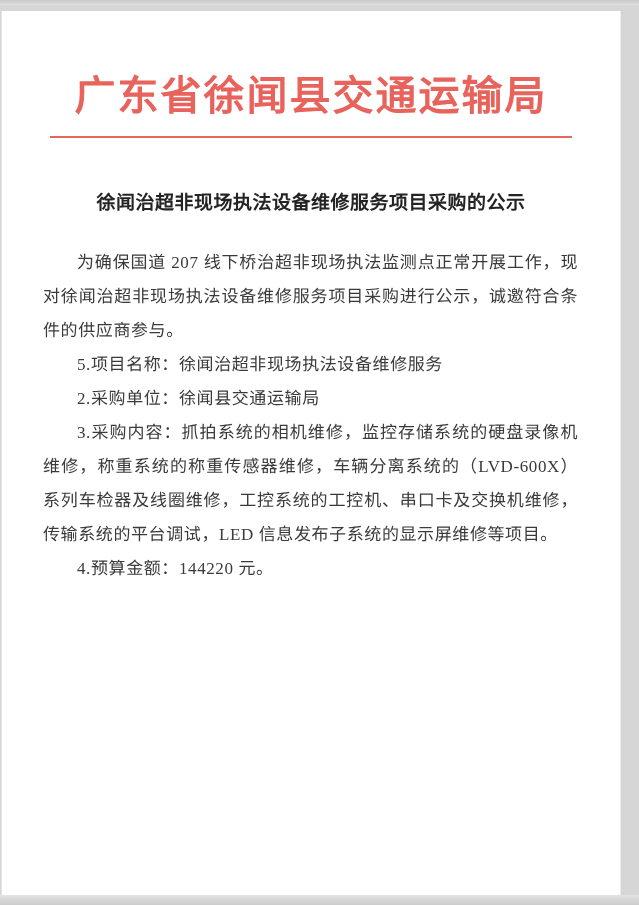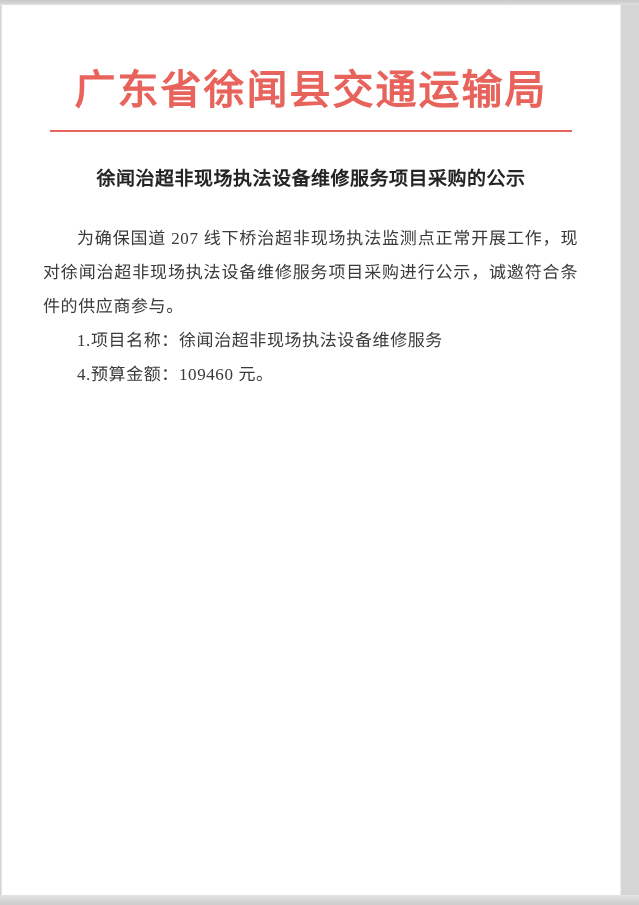--- a/index.html
+++ b/index.html
@@ -34,21 +34,21 @@
     position: absolute;
     bottom: 0; left: 0;
     width: 639px;
     height: 10px;
     background: linear-gradient(to bottom, #e4e4e4 0%, #d2d2d2 70%, #cdcdcd 100%);
   }
 
   
   .page {
     position: absolute;
-    top: 5px;
+    top: 11px;
     left: 1px;
     width: 620px;
     height: 890px;
     background: #ffffff;
     border-left: 1px solid #e3e3e3;
     border-right: 1px solid #ededed;
     box-sizing: border-box;
     overflow: hidden;
   }
 
@@ -68,21 +68,21 @@
   }
   .letterhead-rule {
     width: 522px;
     height: 2px;
     margin: 16px auto 0 auto;
     background: #e8655d;
   }
 
   
   .doc-title {
-    margin-top: 31px;
+    margin-top: 49px;
     text-align: center;
     font-family: "Liberation Sans", "DejaVu Sans", sans-serif;
     font-size: 19px;
     font-weight: bold;
     letter-spacing: 0.5px;
     color: #242424;
     white-space: nowrap;
   }
 
   
@@ -116,21 +116,23 @@
 
     <div class="letterhead">
       <div class="letterhead-title">广东省徐闻县交通运输局</div>
       <div class="letterhead-rule"></div>
     </div>
 
     <div class="doc-title">徐闻治超非现场执法设备维修服务项目采购的公示</div>
 
     <div class="body-copy">
       <p class="para indent">为确保国道 207 线下桥治超非现场执法监测点正常开展工作，现对徐闻治超非现场执法设备维修服务项目采购进行公示，诚邀符合条件的供应商参与。</p>
-      <p class="para indent">1.项目名称：徐闻治超非现场执法设备维修服务</p>
-      <p class="para indent">4.预算金额：109460 元。</p>
+      <p class="para indent">5.项目名称：徐闻治超非现场执法设备维修服务</p>
+      <p class="para indent">2.采购单位：徐闻县交通运输局</p>
+      <p class="para indent">3.采购内容：抓拍系统的相机维修，监控存储系统的硬盘录像机维修，称重系统的称重传感器维修，车辆分离系统的（LVD-600X）系列车检器及线圈维修，工控系统的工控机、串口卡及交换机维修，传输系统的平台调试，LED 信息发布子系统的显示屏维修等项目。</p>
+      <p class="para indent">4.预算金额：144220 元。</p>
     </div>
 
   </div>
 
   <div class="bottom-bar"></div>
 
 </div>
 
 </body></html>

